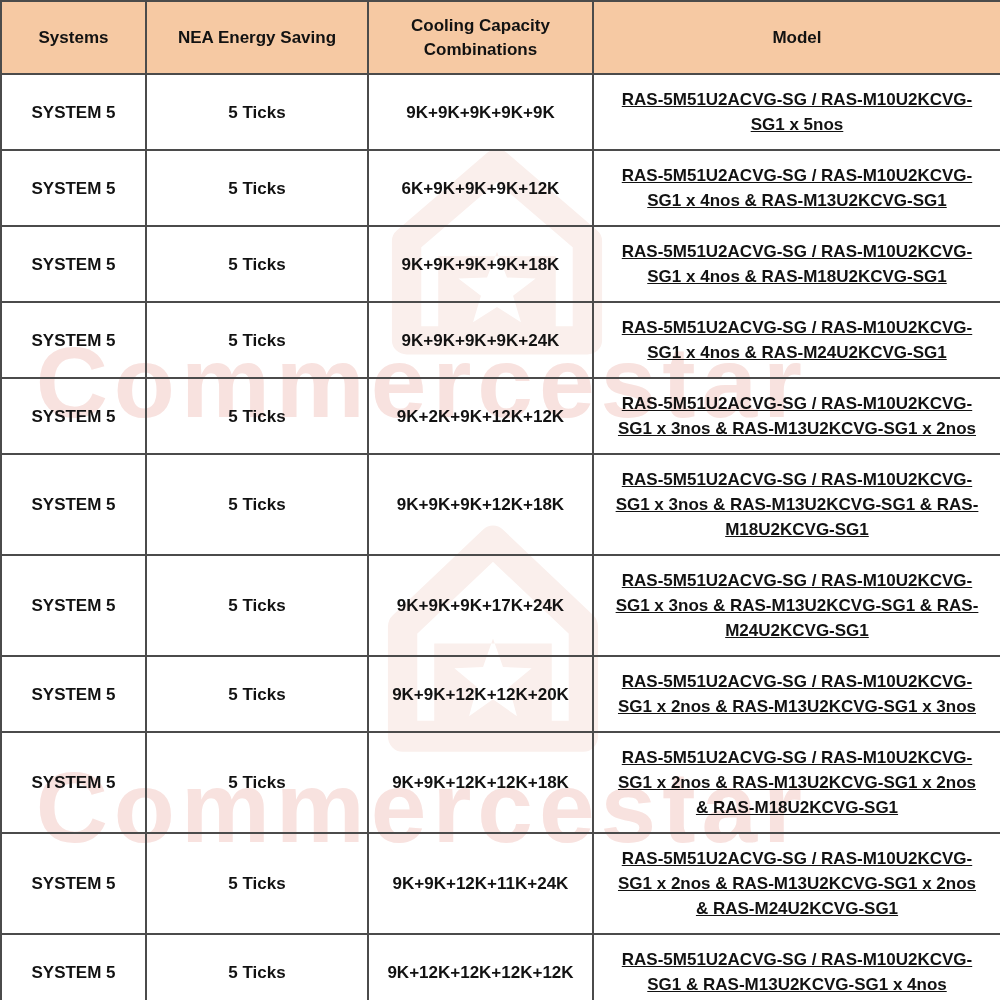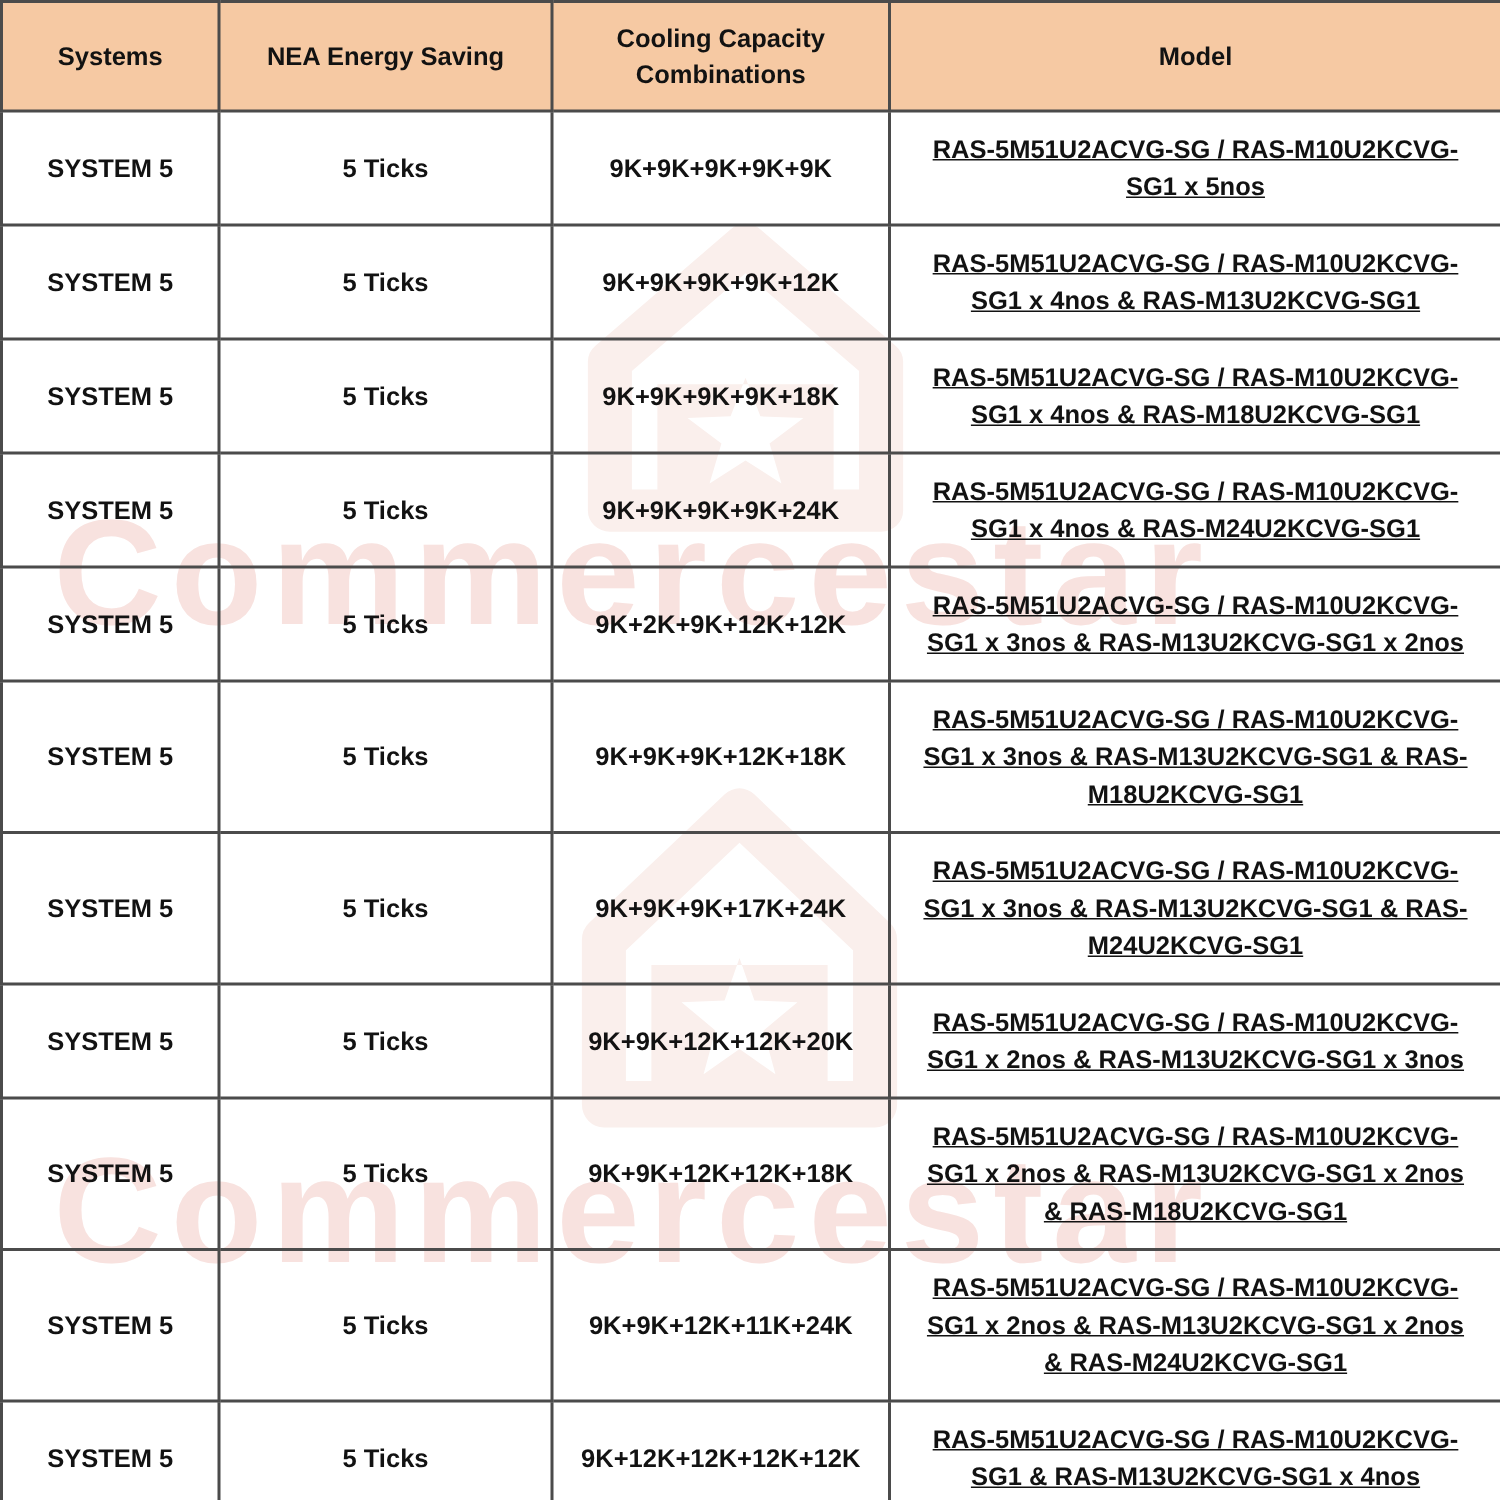--- a/index.html
+++ b/index.html
@@ -99,21 +99,21 @@
     <tbody>
         <tr>
           <td>SYSTEM 5</td>
           <td>5 Ticks</td>
           <td>9K+9K+9K+9K+9K</td>
           <td class="model-cell">RAS-5M51U2ACVG-SG / RAS-M10U2KCVG-SG1 x 5nos</td>
         </tr>
         <tr>
           <td>SYSTEM 5</td>
           <td>5 Ticks</td>
-          <td>9K+9K+9K+9K+12K</td>
+          <td>6K+9K+9K+9K+12K</td>
           <td class="model-cell">RAS-5M51U2ACVG-SG / RAS-M10U2KCVG-SG1 x 4nos &amp; RAS-M13U2KCVG-SG1</td>
         </tr>
         <tr>
           <td>SYSTEM 5</td>
           <td>5 Ticks</td>
           <td>9K+9K+9K+9K+18K</td>
           <td class="model-cell">RAS-5M51U2ACVG-SG / RAS-M10U2KCVG-SG1 x 4nos &amp; RAS-M18U2KCVG-SG1</td>
         </tr>
         <tr>
           <td>SYSTEM 5</td>

